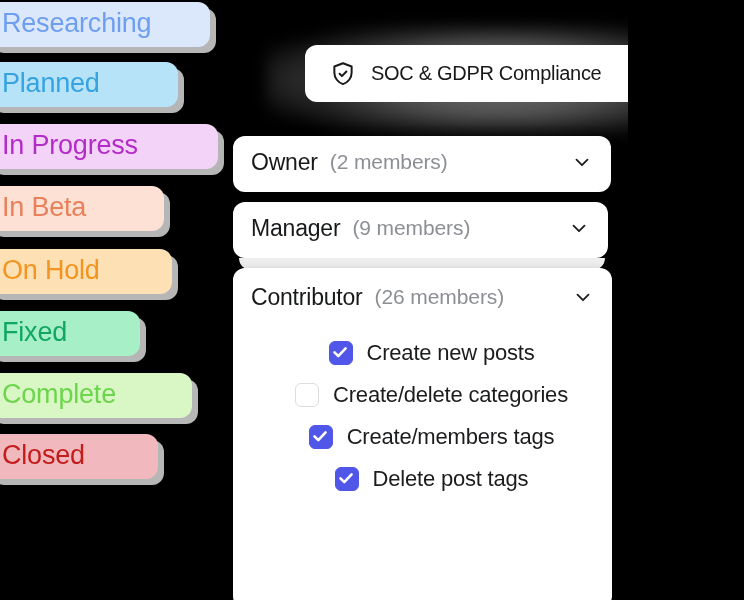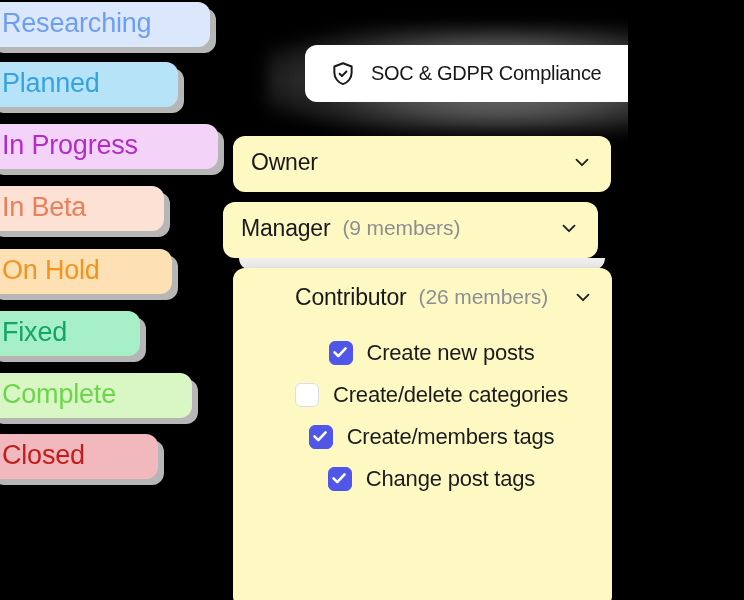--- a/index.html
+++ b/index.html
@@ -85,21 +85,21 @@
     font-size: 20px;
     font-weight: 500;
     color: #17181a;
     letter-spacing: -0.3px;
     white-space: nowrap;
   }
 
   
   .role-card {
     position: absolute;
-    background: #fef9c3;
+    background: #ffffff;
     border-radius: 12px;
     box-shadow: 0 4px 14px rgba(0,0,0,0.22);
   }
   .role-header {
     display: flex;
     align-items: center;
     height: 52px;
     padding: 0 18px 0 18px;
     box-sizing: border-box;
   }
@@ -119,26 +119,26 @@
   }
   .chevron {
     margin-left: auto;
     width: 22px;
     height: 22px;
     flex: 0 0 auto;
     display: block;
   }
 
   #card-owner      { left: 233px; top: 136px;  width: 378px; height: 56px; }
-  #card-manager    { left: 223px; top: 202px;  width: 375px; height: 56px; }
+  #card-manager    { left: 233px; top: 202px;  width: 375px; height: 56px; }
   #card-strip      { position:absolute; left: 239px; top: 258px; width: 366px; height: 12px;
                      background: #efefef; border-radius: 0 0 12px 12px; }
   #card-contributor{ left: 233px; top: 268px;  width: 379px; height: 340px; }
 
-  #card-contributor .role-header { height: 58px; margin-left: 44px; }
+  #card-contributor .role-header { height: 58px; }
 
   
   #permission-list {
     padding: 6px 0 0 18px;
   }
   .permission-row {
     display: flex;
     align-items: center;
     height: 42px;
     justify-content: center;
@@ -189,20 +189,21 @@
     <svg class="shield" viewBox="0 0 24 24" fill="none" stroke="#17181a" stroke-width="1.7" stroke-linecap="round" stroke-linejoin="round">
       <path d="M12 2.8 4.6 5.6v5.3c0 4.4 3.1 8.4 7.4 9.8 4.3-1.4 7.4-5.4 7.4-9.8V5.6L12 2.8z"></path>
       <path d="M9.1 11.8l2 2 3.8-3.9"></path>
     </svg>
     <span id="compliance-label">SOC &amp; GDPR Compliance</span>
   </div>
 
   <div class="role-card" id="card-owner">
     <div class="role-header">
       <span class="role-name">Owner</span>
+      <span class="role-count">(2 members)</span>
       <svg class="chevron" viewBox="0 0 24 24" fill="none" stroke="#1c1d1f" stroke-width="2" stroke-linecap="round" stroke-linejoin="round">
         <path d="M6 9.5 12 15.5 18 9.5"></path>
       </svg>
     </div>
   </div>
 
   <div class="role-card" id="card-manager">
     <div class="role-header">
       <span class="role-name">Manager</span>
       <span class="role-count">(9 members)</span>
@@ -242,18 +243,18 @@
             </svg>
           </span>
           <span class="permission-label">Create/members tags</span>
         </div>
         <div class="permission-row">
           <span class="cbox on">
             <svg viewBox="0 0 24 24" fill="none" stroke="#ffffff" stroke-width="2.6" stroke-linecap="round" stroke-linejoin="round">
               <path d="M6.5 12.4 10.3 16.1 17.6 8.4"></path>
             </svg>
           </span>
-          <span class="permission-label">Change post tags</span>
+          <span class="permission-label">Delete post tags</span>
         </div>
       </div>
   </div>
 
 </div>
 
 </body></html>

